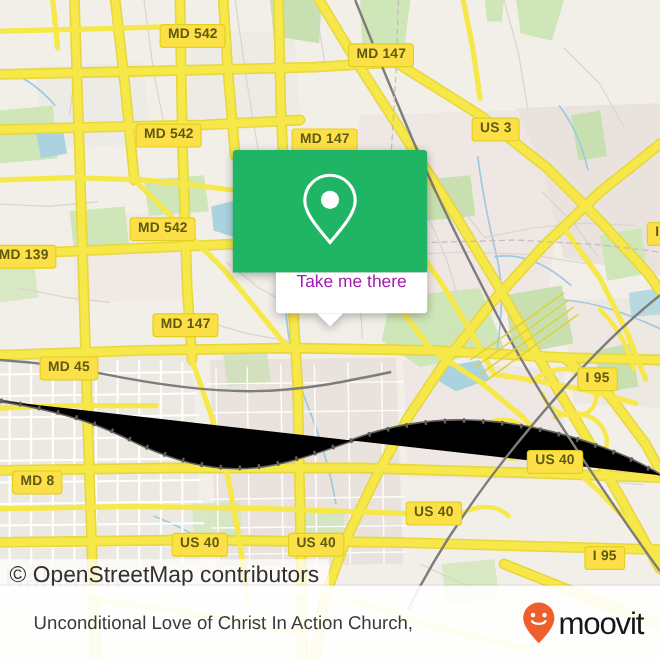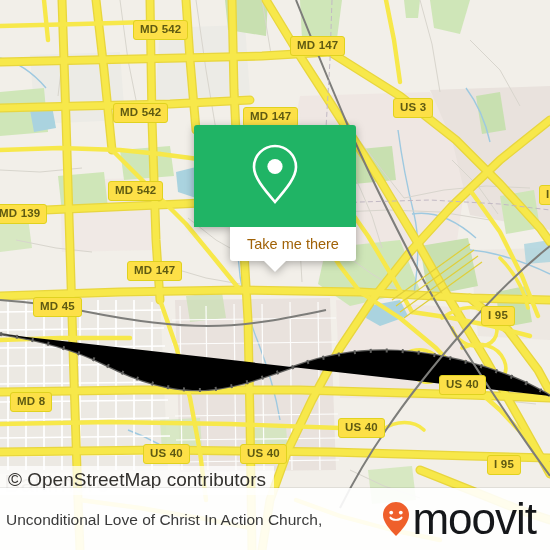--- a/index.html
+++ b/index.html
@@ -47,22 +47,22 @@
     position:absolute;left:194px;top:125px;width:162px;
     filter:drop-shadow(0 2px 4px rgba(0,0,0,.30));
   }
   #popup-top{
     background:#20b465;
     height:102px;border-radius:3px 3px 0 0;
     display:flex;align-items:center;justify-content:center;
   }
   #popup-bottom{
     background:#ffffff;height:34px;border-radius:0 0 3px 3px;
-    display:flex;align-items:center;justify-content:center;
-    color:#a16207;font-size:14.5px;margin-left:36px;
+    display:flex;align-items:flex-start;justify-content:center;
+    color:#a21caf;font-size:14.5px;margin-left:36px;
   }
   #popup-tail{
     position:absolute;left:50%;transform:translateX(-50%);
     bottom:-11px;width:0;height:0;
     border-left:11px solid transparent;
     border-right:11px solid transparent;
     border-top:11px solid #ffffff;
   }
 
   
@@ -72,28 +72,28 @@
     color:#33312e;font-size:19px;
     padding:3px 8px 4px 8px;white-space:nowrap;
   }
 
   
   #footer{
     position:absolute;left:0;bottom:0;width:550px;height:62px;
     background:rgba(255,255,255,.90);
     box-shadow:0 -1px 0 rgba(0,0,0,.07);
     display:flex;align-items:center;
-    box-sizing:border-box;padding:0 14px 0 6px;
+    box-sizing:border-box;padding:0 14px 0 28px;
   }
   #footer-title{
     flex:1 1 auto;color:#3a3a3a;font-size:15.5px;line-height:21px;
   }
   #brand{flex:0 0 auto;display:flex;align-items:center;gap:1px;}
   #brand-word{
-    color:#15171a;font-size:44px;line-height:34px;
+    color:#15171a;font-size:26px;line-height:34px;
     letter-spacing:-1px;font-weight:500;
   }
   #brand-pin{width:30px;height:36px;display:block;}
 </style>
 </head>
 <body>
 
 <div id="app">
 
   <div id="map">

